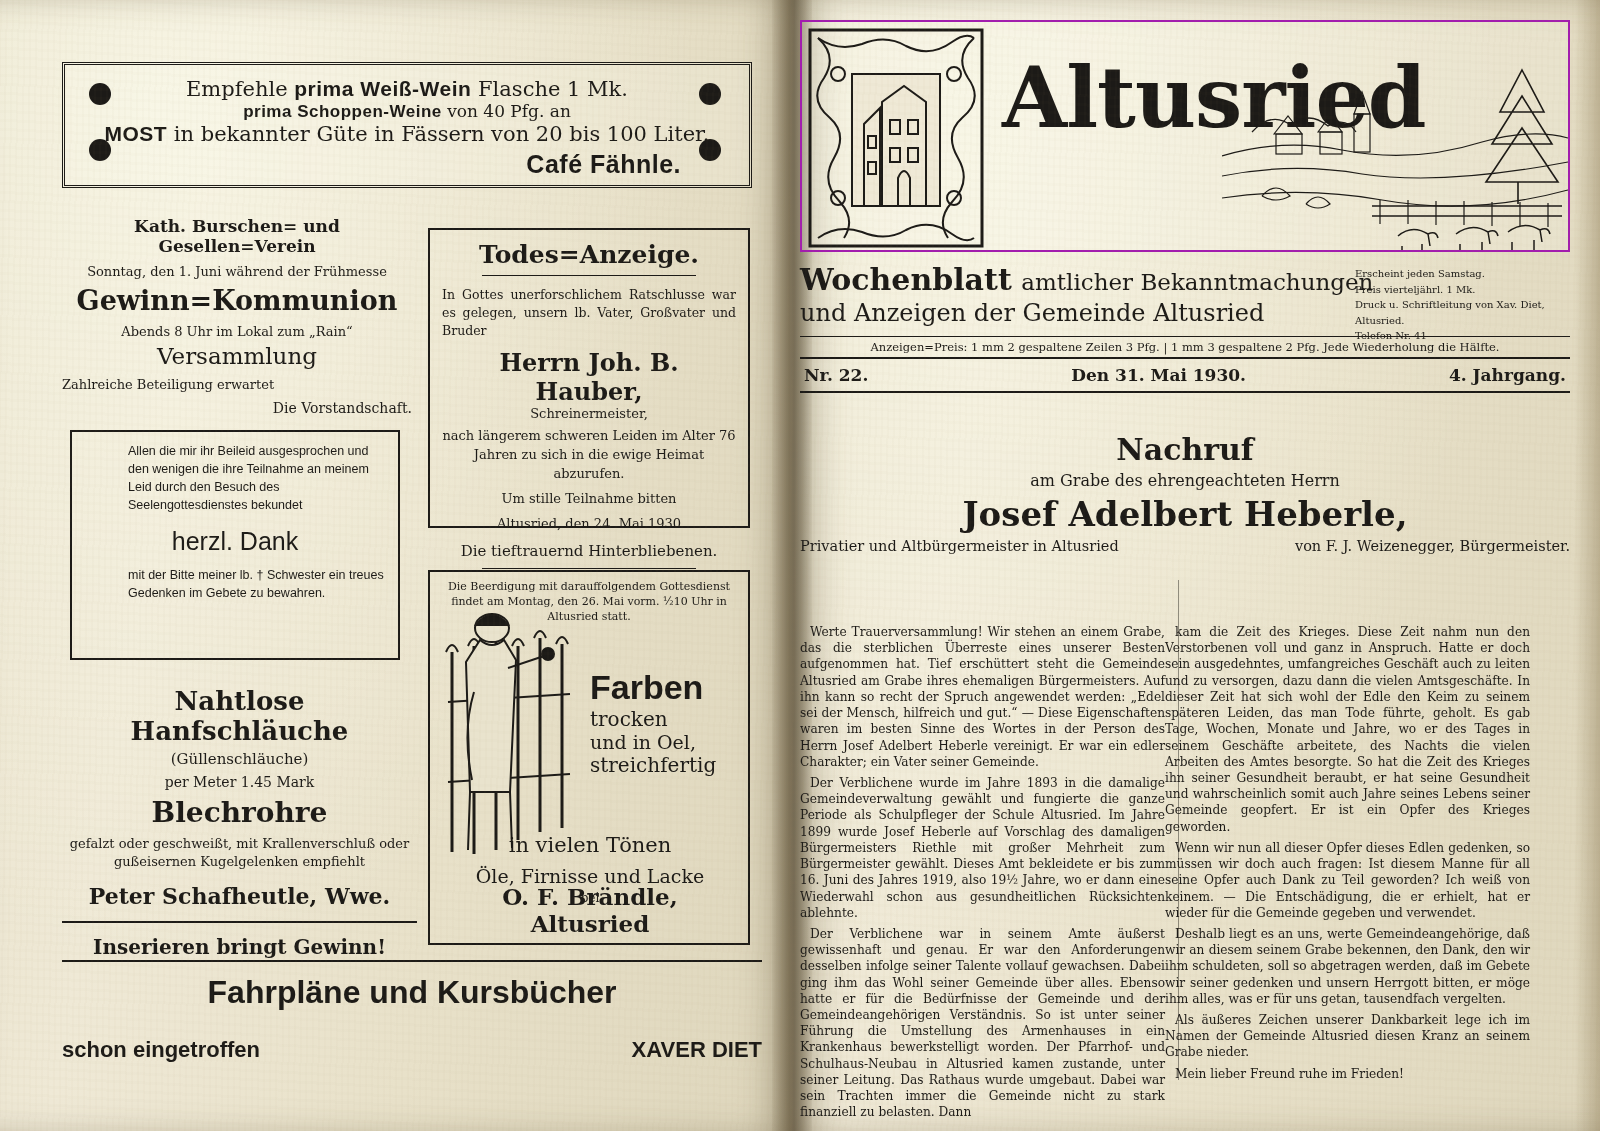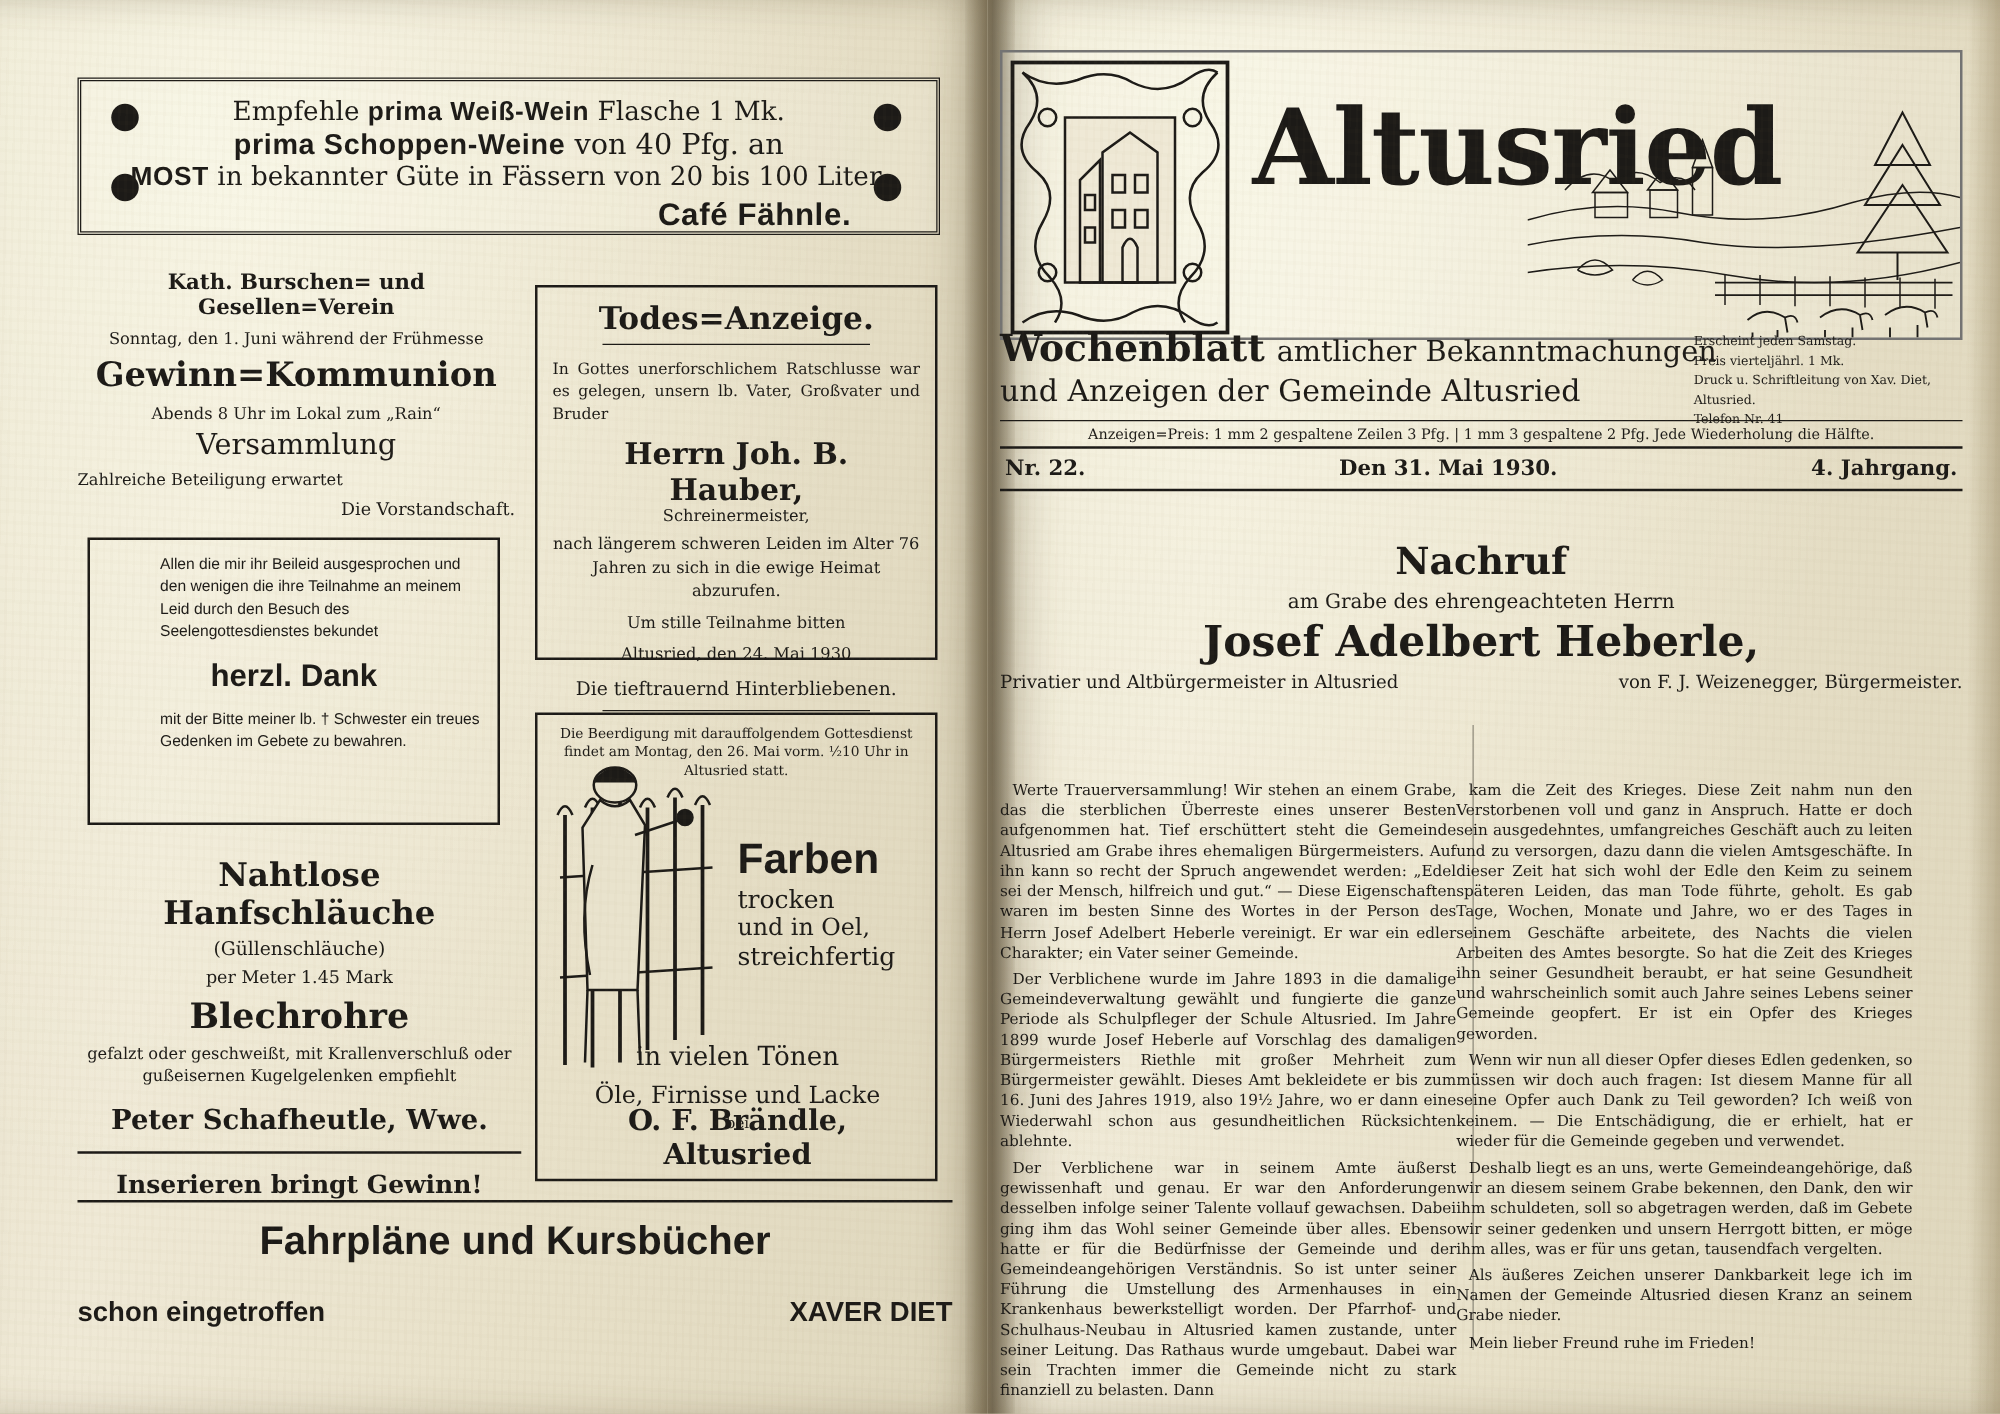--- a/index.html
+++ b/index.html
@@ -43,37 +43,37 @@
   
   #ad-wine{
     left:62px;top:62px;width:690px;height:126px;
     border:3px double #1c1a17;padding:6px 10px;
     background:rgba(255,255,245,.18);
   }
   #ad-wine .dots-l,#ad-wine .dots-r{position:absolute;top:18px;width:26px;}
   #ad-wine .dots-l{left:24px;} #ad-wine .dots-r{right:24px;}
   .dot{width:22px;height:22px;border-radius:50%;background:#1c1a17;margin-bottom:34px;}
   #ad-wine .l1{font-size:21px;margin:6px 0 0 0;}
-  #ad-wine .l2{font-size:23px;}
+  #ad-wine .l2{font-size:17px;}
   #ad-wine .l3{font-size:21px;}
   #ad-wine .l4{font-size:25px;font-weight:bold;text-align:right;padding-right:58px;margin-top:4px;}
   .hvy{font-weight:bold;font-family:"Liberation Sans",sans-serif;letter-spacing:.5px;}
 
   #ad-burschen{left:62px;top:216px;width:350px;}
   #ad-burschen .t1{font-size:17px;text-align:center;}
   #ad-burschen .t2{font-size:13px;text-align:center;margin-top:8px;}
   #ad-burschen .t3{font-size:27px;text-align:center;margin-top:6px;}
   #ad-burschen .t4{font-size:13px;text-align:center;margin-top:8px;}
   #ad-burschen .t5{font-size:23px;text-align:center;margin-top:4px;}
   #ad-burschen .t6{font-size:13px;text-align:left;margin-top:8px;}
   #ad-burschen .t7{font-size:14px;text-align:right;margin-top:8px;}
 
   #ad-dank{left:70px;top:430px;width:330px;height:230px;border:2px solid #1c1a17;padding:10px 12px;}
   #ad-dank .p{font-family:"Liberation Sans",sans-serif;font-size:12.5px;line-height:1.45;margin-left:44px;}
-  #ad-dank .big{font-family:"Liberation Sans",sans-serif;font-weight:bold;font-size:25px;text-align:center;margin:12px 0 10px;}
+  #ad-dank .big{font-family:"Liberation Sans",sans-serif;font-weight:normal;font-size:25px;text-align:center;margin:12px 0 10px;}
   #ad-dank .foot{display:flex;justify-content:space-between;align-items:flex-end;margin-top:18px;font-family:"Liberation Sans",sans-serif;font-size:12.5px;}
   #ad-dank .name{font-weight:bold;font-size:18px;}
   #ad-dank .kap{font-size:12px;text-align:right;}
 
   #ad-schlauch{left:62px;top:686px;width:355px;}
   #ad-schlauch .h1{font-size:26px;text-align:center;}
   #ad-schlauch .h2{font-size:15px;text-align:center;margin-top:4px;}
   #ad-schlauch .h3{font-size:14px;text-align:center;margin-top:6px;}
   #ad-schlauch .h4{font-size:28px;text-align:center;margin-top:6px;}
   #ad-schlauch .h5{font-size:13px;text-align:center;margin-top:6px;line-height:1.4;}
@@ -100,21 +100,21 @@
   #ad-farben .f6{position:absolute;left:10px;bottom:56px;width:300px;text-align:center;font-size:19px;}
   #ad-farben .f7{position:absolute;left:10px;bottom:38px;width:300px;text-align:center;font-size:12px;}
   #ad-farben .f8{position:absolute;left:10px;bottom:6px;width:300px;text-align:center;font-size:23px;font-weight:bold;}
 
   #ad-fahr{left:62px;top:960px;width:700px;}
   #ad-fahr .ln{border-top:2px solid #1c1a17;margin-bottom:12px;}
   #ad-fahr .t{font-family:"Liberation Sans",sans-serif;font-weight:bold;font-size:32px;text-align:center;}
   #ad-fahr .row{display:flex;justify-content:space-between;margin-top:26px;font-family:"Liberation Sans",sans-serif;font-weight:bold;font-size:22px;}
 
   
-  #masthead{left:800px;top:40px;width:770px;height:232px;border:2px solid #737373;overflow:hidden;background:rgba(255,255,245,.2);}
+  #masthead{left:800px;top:20px;width:770px;height:232px;border:2px solid #a21caf;overflow:hidden;background:rgba(255,255,245,.2);}
   #orn{position:absolute;left:6px;top:6px;width:176px;height:220px;}
   #mast-title{position:absolute;left:200px;top:26px;font-size:84px;font-weight:bold;letter-spacing:-1px;}
   #scene{position:absolute;left:420px;top:14px;width:346px;height:214px;}
 
   #head-block{left:800px;top:262px;width:770px;height:150px;}
   .hrule{border-top:2px solid #1c1a17;}
   .hrule-thin{border-top:1px solid #1c1a17;}
   #wb1{font-size:30px;}
   #wb2{font-size:24px;margin-top:2px;}
   #hdr-right{position:absolute;right:0;top:4px;width:215px;text-align:left;font-size:10px;line-height:1.55;}

